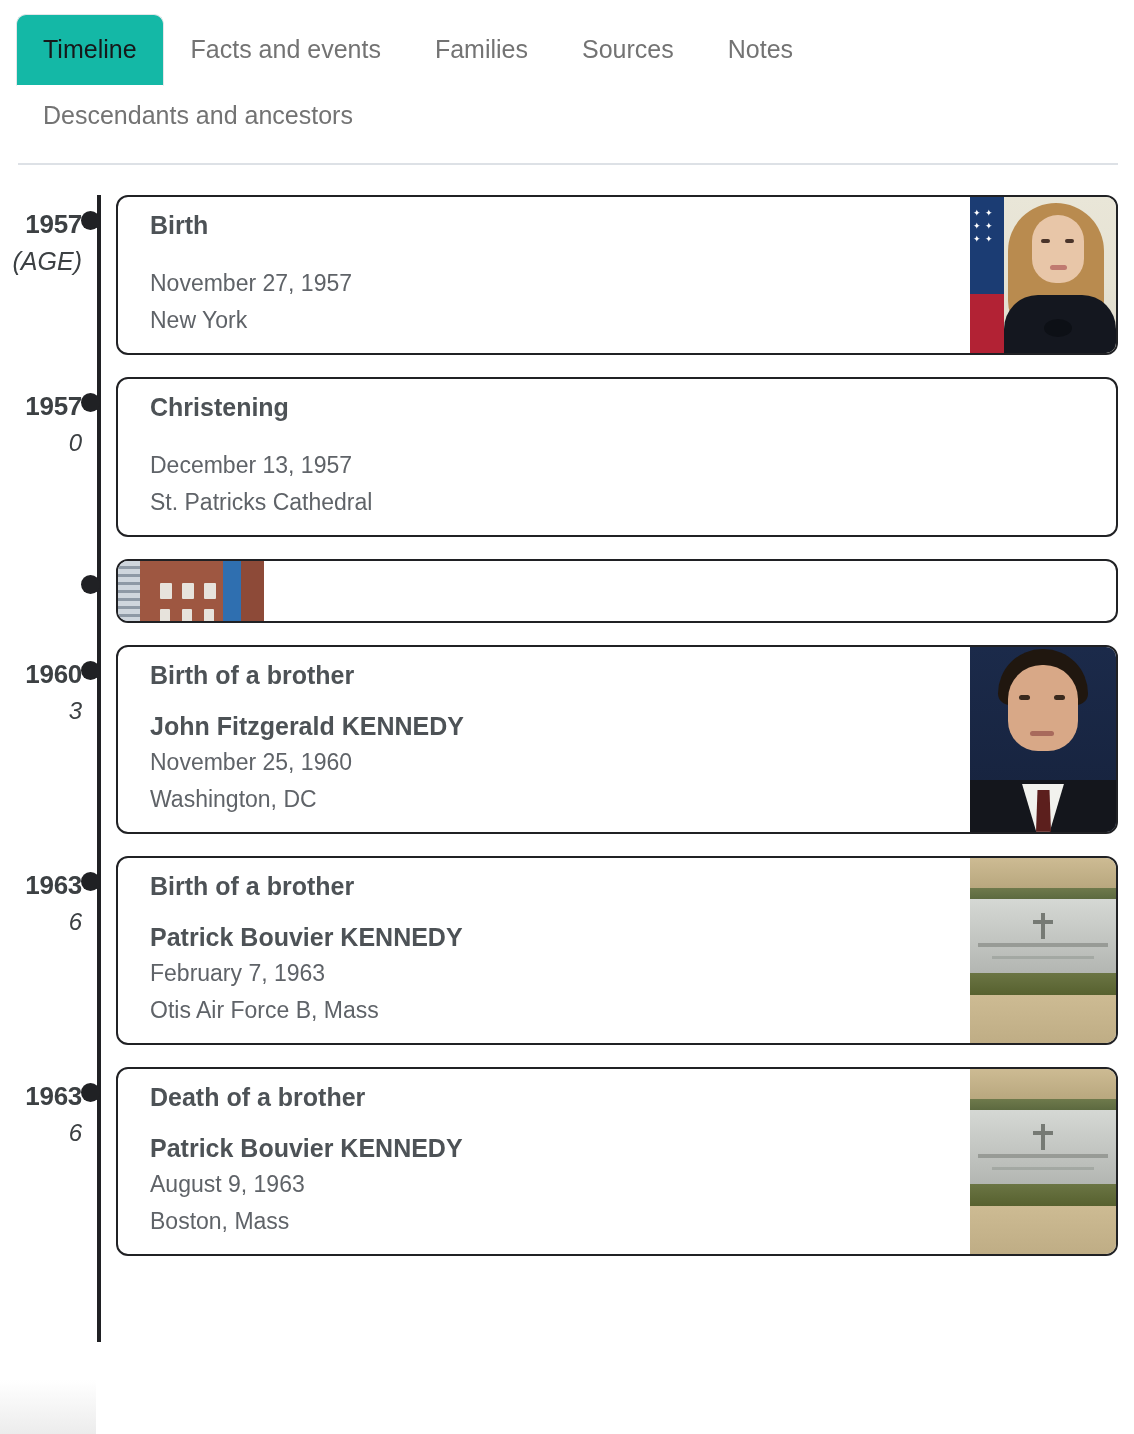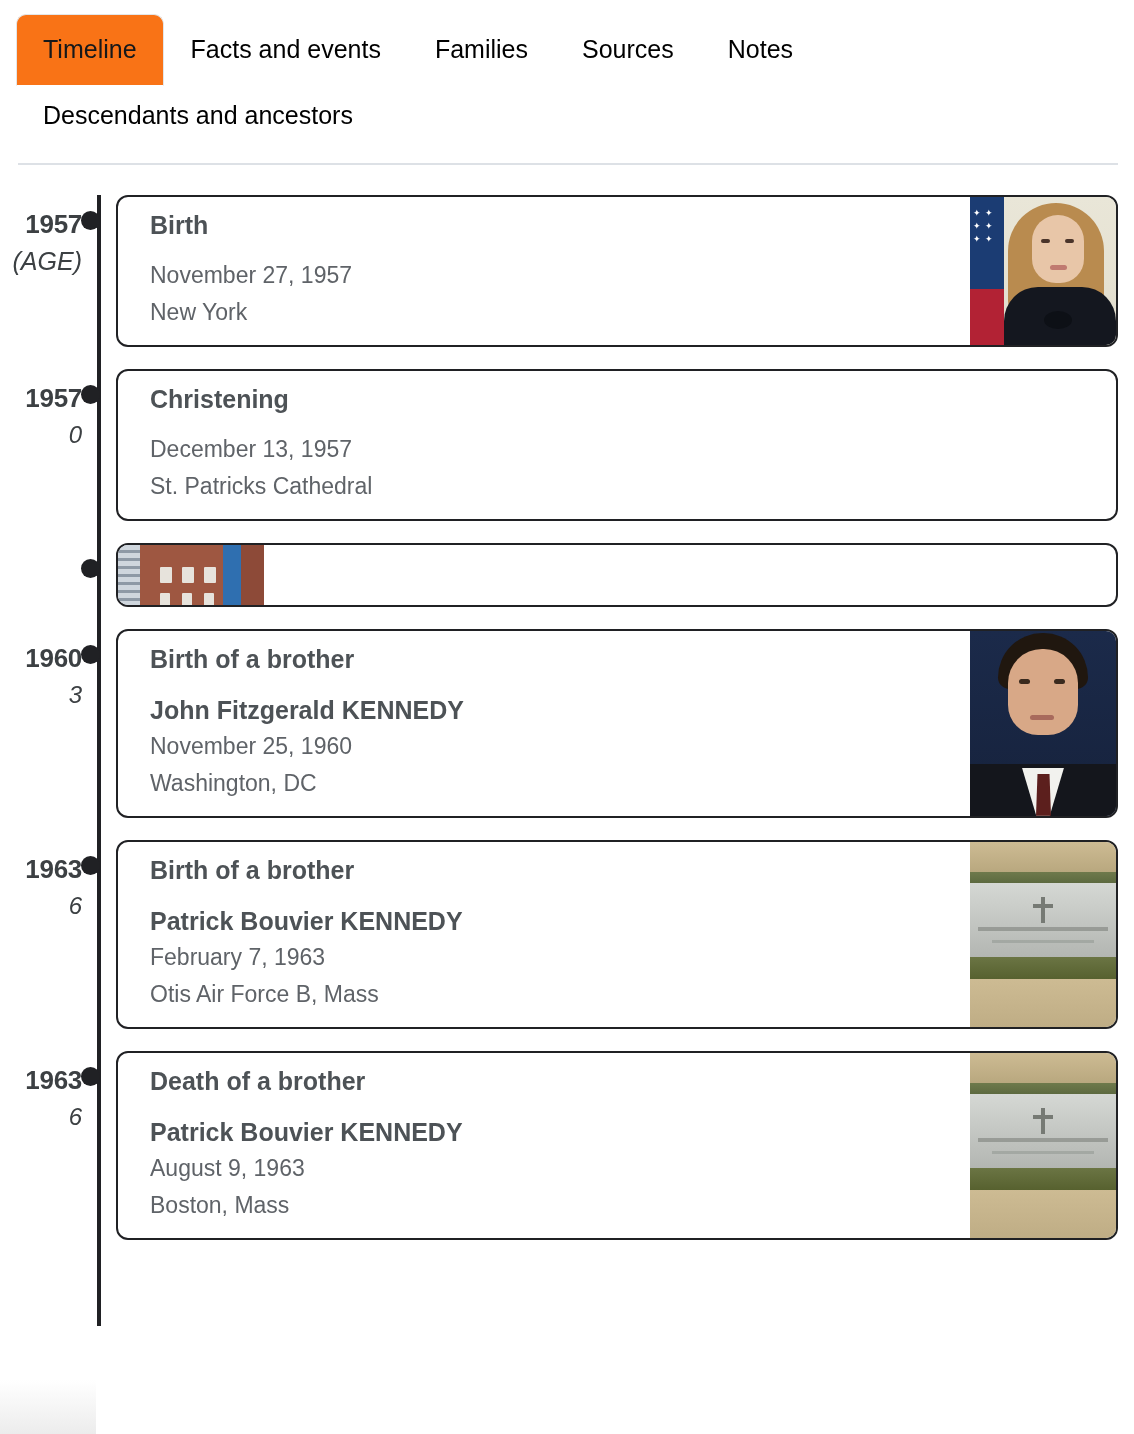--- a/index.html
+++ b/index.html
@@ -22,34 +22,34 @@
     margin: 0 16px;
   }
   .tabrow {
     display: flex;
     align-items: flex-start;
     flex-wrap: wrap;
   }
   .tab {
     font-size: 25px;
     line-height: 1;
-    color: #000000;
+    color: #737373;
     padding: 22px 26px 23px 26px;
     white-space: nowrap;
     cursor: pointer;
     border: 1px solid transparent;
     border-radius: 10px 10px 0 0;
     box-sizing: border-box;
   }
   .tab.active {
     color: #16181a;
     font-weight: 500;
     border: 1px solid #e3e6e8;
     border-bottom: 1px solid #ffffff;
-    background: #f97316;
+    background: #14b8a6;
     position: relative;
     z-index: 2;
     text-align: center;
   }
   .tabrow.second .tab,
   .tabrow.third .tab {
     padding-top: 16px;
     padding-bottom: 16px;
   }
   .tab-divider {
@@ -154,21 +154,21 @@
     color: #4d5256;
     line-height: 1.25;
     margin: 20px 0 2px 0;
   }
   .ev-line {
     font-size: 23px;
     color: #5f6368;
     line-height: 1.6;
     margin: 0;
   }
-  .ev-line.first { margin-top: 16px; }
+  .ev-line.first { margin-top: 24px; }
   .thumb {
     flex: 0 0 146px;
     width: 146px;
     align-self: stretch;
     position: relative;
     overflow: hidden;
   }
 
   
   .ph { position:absolute; inset:0; }

